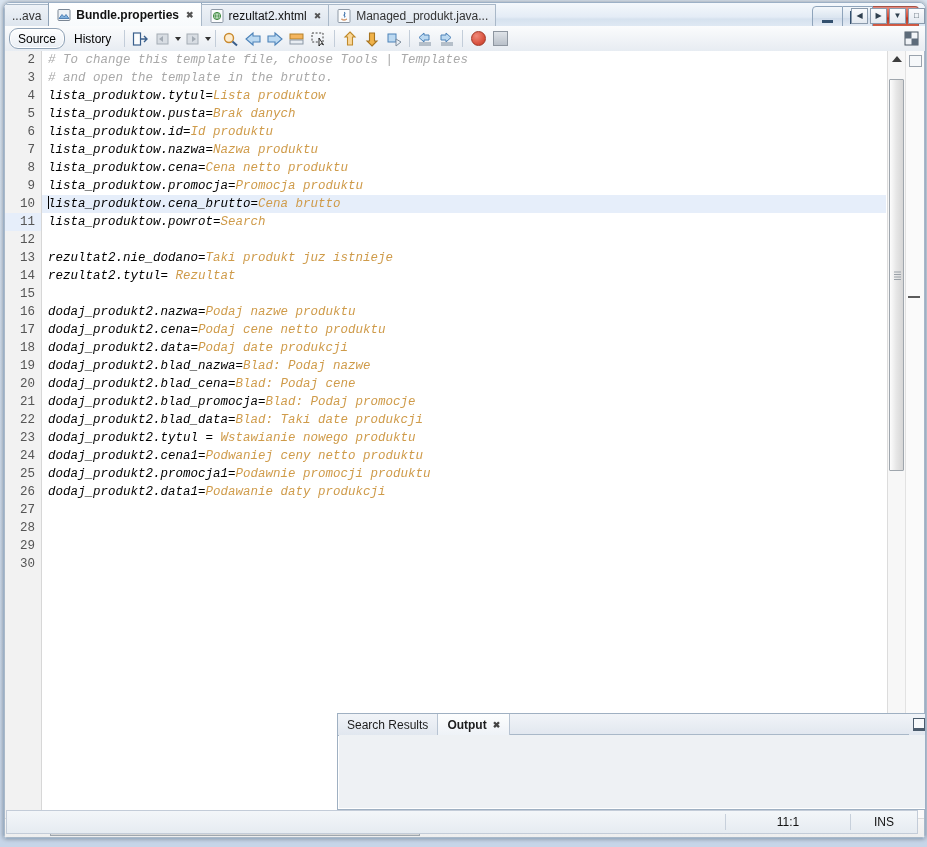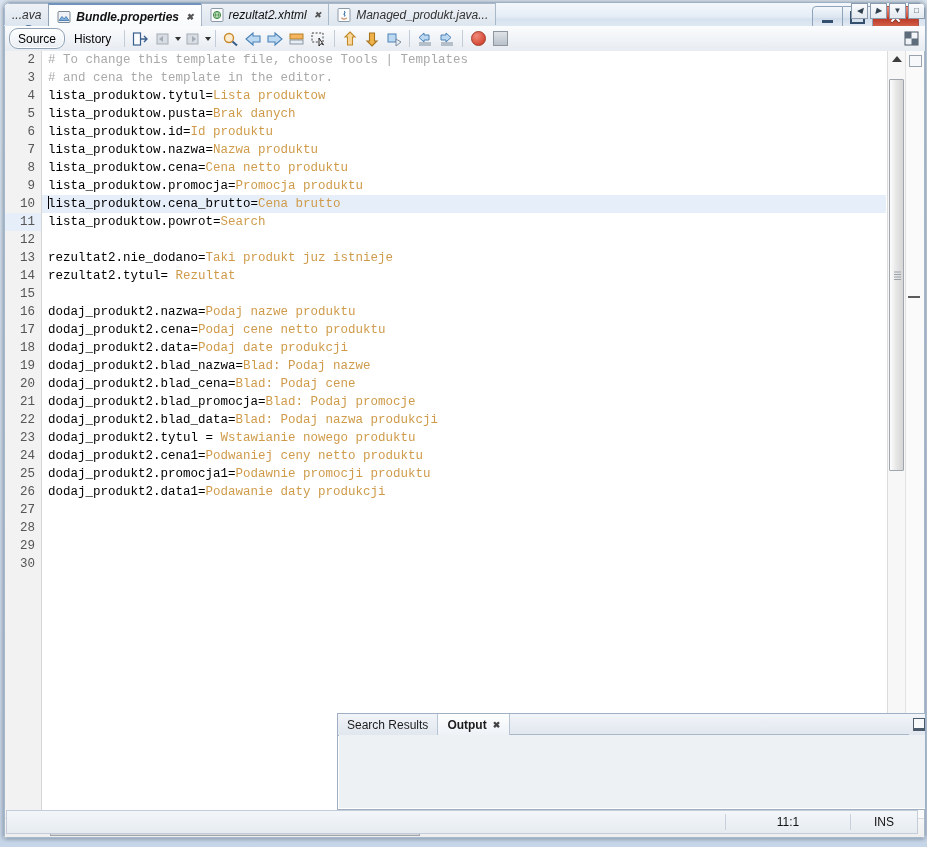--- a/index.html
+++ b/index.html
@@ -153,21 +153,21 @@
   .nav-body { position:absolute; left:0; top:21px; right:0; height:50px; background:#fff; }
   .nav-row { display:flex; align-items:center; height:18px; margin-top:4px; padding-left:9px; font-size:12px; }
   .nav-dot { width:11px;height:11px;border-radius:50%; background: radial-gradient(circle at 35% 30%, #f7b8ad, #e08a78 60%, #c26a58); border:1px solid #b06552; margin-right:6px; }
   .nav-type { color:#999; }
   .nav-div { position:absolute; left:1px; right:1px; top:71px; height:13px; background:linear-gradient(180deg,#f4f6f9,#e9edf2); border-top:1px solid #c2ccd8; display:flex;align-items:center;justify-content:center; }
   .filters-bar { position:absolute; left:1px; right:1px; top:84px; bottom:1px; background:linear-gradient(180deg,#f3f6f9,#e8edf3); display:flex; align-items:center; padding-left:8px; }
   .flt-btn { width:22px;height:20px;border:1px solid #9aa8b8;background:linear-gradient(180deg,#fbfcfd,#e7ecf2); display:flex;align-items:center;justify-content:center; margin-right:3px; }
 
   
   #editor-panel { left:333px; top:103px; width:590px; height:604px; background:transparent; border:none; }
-  .edtabs { position:absolute; left:0; top:0; width:100%; height:23px; display:flex; align-items:flex-start;font-style:italic; }
+  .edtabs { position:absolute; left:0; top:0; width:100%; height:23px; display:flex; align-items:flex-end; }
   .edtab {
     display:flex; align-items:center; height:21px; padding:0 7px; font-size:12px;
     background: linear-gradient(180deg,#eef2f7 0%, #dde5ee 100%);
     border:1px solid #a9b8c8; border-bottom:none; margin-right:-1px; color:#111; cursor:default; white-space:nowrap;
   }
   .edtab.active {
     background: linear-gradient(180deg,#ffffff 0%, #f7fafc 100%);
     height:23px; font-weight:bold; border-color:#8fa2b6; border-top:2px solid #6f93bb;
   }
   .edtab.trunc { color:#333; }
@@ -193,20 +193,21 @@
     position:absolute; left:0; top:48px; right:0; bottom:0;
     border:1px solid #a9b8c8; border-top:none; background:#fff; overflow:hidden;
   }
   .gutter {
     position:absolute; left:0; top:0; width:36px; bottom:18px;
     background:#f2f2f2; border-right:1px solid #d7d7d7;
   }
   .code-area {
     position:absolute; left:37px; top:0; right:38px; bottom:18px; overflow:hidden;
     background:#fff;
+    font-style:italic;
   }
   .gnum, .cline {
     height:18px; line-height:18px;
     font-family:"Liberation Mono","DejaVu Sans Mono",monospace; font-size:12.5px;
   }
   .gnum { text-align:right; padding-right:6px; color:#555; }
   .cline { padding-left:6px; white-space:pre; color:#000; }
   .cline.hl { background:#e6eefa; }
   .gnum.hl { background:#e6eefa; }
   .tok-comment { color:#a9a9a9; }
@@ -965,40 +966,40 @@
             <div class="gnum">24</div>
             <div class="gnum">25</div>
             <div class="gnum">26</div>
             <div class="gnum">27</div>
             <div class="gnum">28</div>
             <div class="gnum">29</div>
             <div class="gnum">30</div>
           </div>
       <div class="code-area" id="editor-code">
             <div class="cline"><span class="tok-comment"># To change this template file, choose Tools | Templates</span></div>
-            <div class="cline"><span class="tok-comment"># and cena the template in the editor.</span></div>
+            <div class="cline"><span class="tok-comment"># and open the template in the brutto.</span></div>
             <div class="cline"><span class="tok-key">lista_produktow.tytul=</span><span class="tok-val">Lista produktow</span></div>
             <div class="cline"><span class="tok-key">lista_produktow.pusta=</span><span class="tok-val">Brak danych</span></div>
             <div class="cline"><span class="tok-key">lista_produktow.id=</span><span class="tok-val">Id produktu</span></div>
             <div class="cline"><span class="tok-key">lista_produktow.nazwa=</span><span class="tok-val">Nazwa produktu</span></div>
             <div class="cline"><span class="tok-key">lista_produktow.cena=</span><span class="tok-val">Cena netto produktu</span></div>
             <div class="cline"><span class="tok-key">lista_produktow.promocja=</span><span class="tok-val">Promocja produktu</span></div>
             <div class="cline hl"><span class="caret"></span><span class="tok-key">lista_produktow.cena_brutto=</span><span class="tok-val">Cena brutto</span></div>
             <div class="cline"><span class="tok-key">lista_produktow.powrot=</span><span class="tok-val">Search</span></div>
             <div class="cline"></div>
             <div class="cline"><span class="tok-key">rezultat2.nie_dodano=</span><span class="tok-val">Taki produkt juz istnieje</span></div>
             <div class="cline"><span class="tok-key">rezultat2.tytul= </span><span class="tok-val">Rezultat</span></div>
             <div class="cline"></div>
             <div class="cline"><span class="tok-key">dodaj_produkt2.nazwa=</span><span class="tok-val">Podaj nazwe produktu</span></div>
             <div class="cline"><span class="tok-key">dodaj_produkt2.cena=</span><span class="tok-val">Podaj cene netto produktu</span></div>
             <div class="cline"><span class="tok-key">dodaj_produkt2.data=</span><span class="tok-val">Podaj date produkcji</span></div>
             <div class="cline"><span class="tok-key">dodaj_produkt2.blad_nazwa=</span><span class="tok-val">Blad: Podaj nazwe</span></div>
             <div class="cline"><span class="tok-key">dodaj_produkt2.blad_cena=</span><span class="tok-val">Blad: Podaj cene</span></div>
             <div class="cline"><span class="tok-key">dodaj_produkt2.blad_promocja=</span><span class="tok-val">Blad: Podaj promocje</span></div>
-            <div class="cline"><span class="tok-key">dodaj_produkt2.blad_data=</span><span class="tok-val">Blad: Podaj nazwa produkcji</span></div>
+            <div class="cline"><span class="tok-key">dodaj_produkt2.blad_data=</span><span class="tok-val">Blad: Taki date produkcji</span></div>
             <div class="cline"><span class="tok-key">dodaj_produkt2.tytul = </span><span class="tok-val">Wstawianie nowego produktu</span></div>
             <div class="cline"><span class="tok-key">dodaj_produkt2.cena1=</span><span class="tok-val">Podwaniej ceny netto produktu</span></div>
             <div class="cline"><span class="tok-key">dodaj_produkt2.promocja1=</span><span class="tok-val">Podawnie promocji produktu</span></div>
             <div class="cline"><span class="tok-key">dodaj_produkt2.data1=</span><span class="tok-val">Podawanie daty produkcji</span></div>
             <div class="cline"></div>
           </div>
 
       <div class="vscroll">
         <div class="sbarrow" style="top:0">
               <span class="tri-up"></span>

